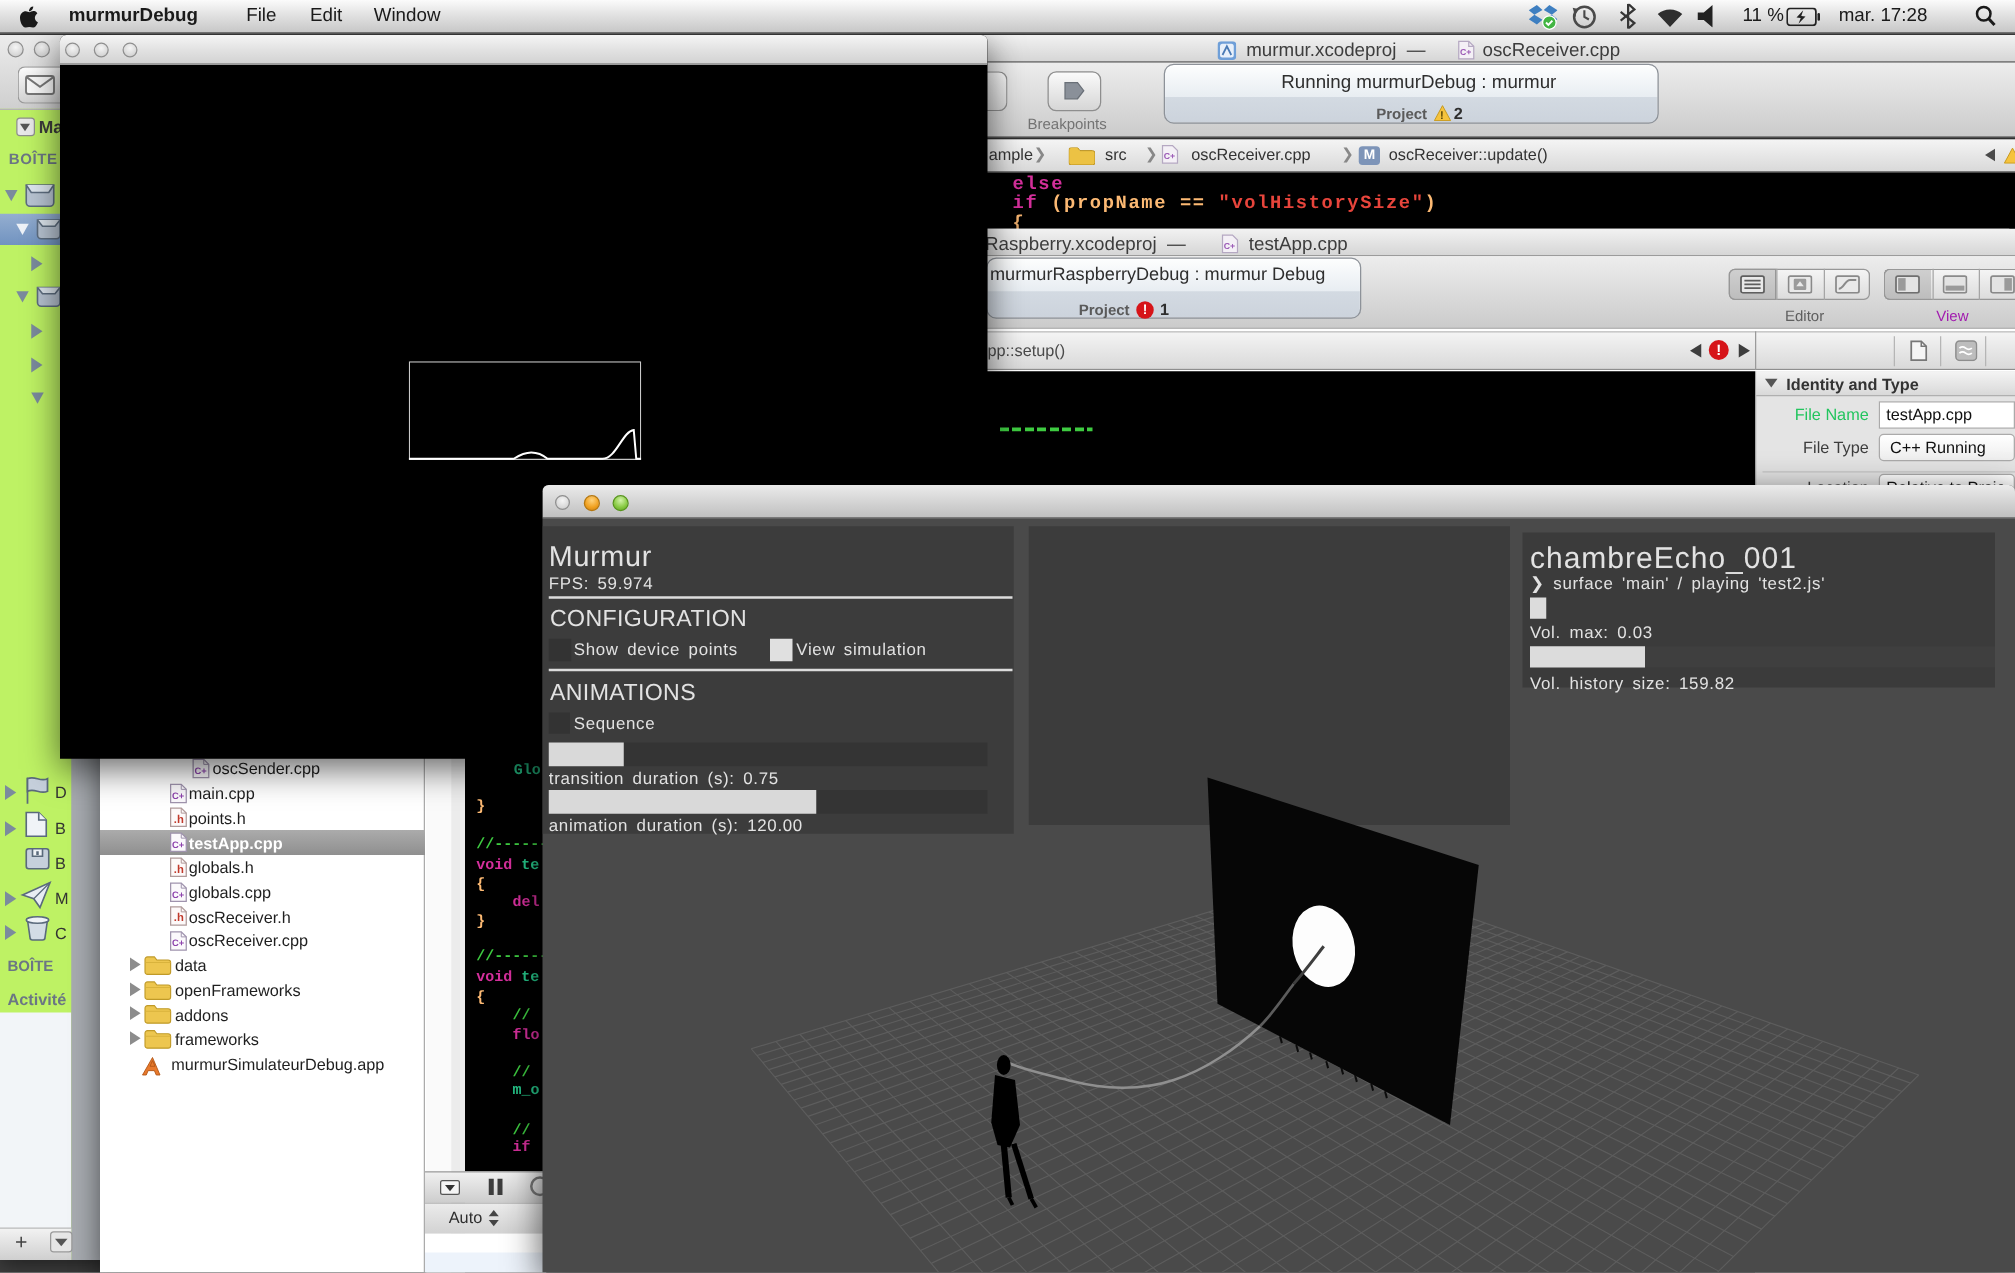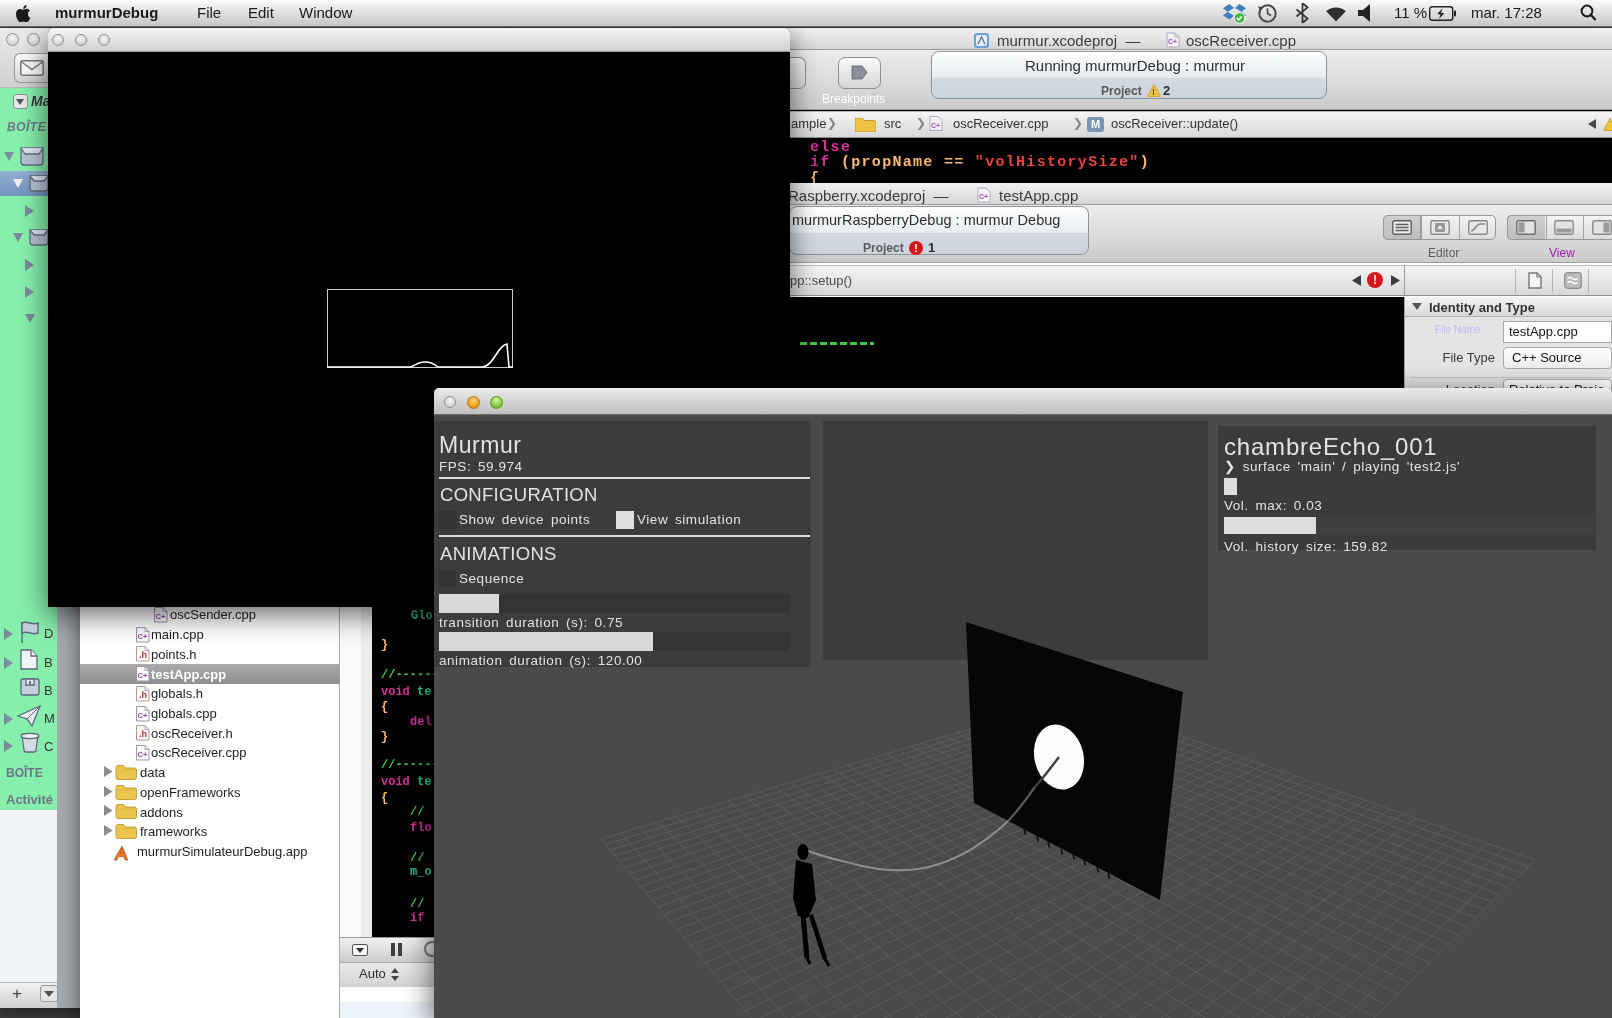--- a/index.html
+++ b/index.html
@@ -4,21 +4,21 @@
 <style>
 * { margin:0; padding:0; box-sizing:border-box; }
 html,body { width:1612px; height:1018px; overflow:hidden; background:#3e3e3e; font-family:"Liberation Sans",sans-serif; }
 .abs { position:absolute; }
 #stage { position:relative; width:1612px; height:1018px; }
 
 #menubar { left:0; top:0; width:1612px; height:27px; background:linear-gradient(#fbfbfb,#e2e2e2 45%,#c7c7c7); border-bottom:1px solid #636363; z-index:50; font-size:15px; color:#1a1a1a; }
 #menubar .it { position:absolute; top:4px; }
 #menubar .b { font-weight:bold; }
 
-#mail { left:0; top:28px; width:92px; height:980px; background:#86efac; z-index:1; border-radius:0 5px 0 0; box-shadow:0 4px 18px rgba(0,0,0,.5);font-style:italic; }
+#mail { left:0; top:28px; width:92px; height:980px; background:#bef264; z-index:1; border-radius:0 5px 0 0; box-shadow:0 4px 18px rgba(0,0,0,.5); }
 #mail .toolbar { position:absolute; left:0; top:0; width:92px; height:60px; background:linear-gradient(#ececec,#cfcfcf); border-bottom:1px solid #b4b4b4; }
 .ring { position:absolute; width:13px; height:13px; border-radius:50%; border:1px solid #8f8f8f; background:radial-gradient(circle at 50% 35%,#f5f5f5,#c9c9c9); }
 .sbtext { position:absolute; color:#6b7684; font-weight:bold; }
 
 
 .titlebar { position:absolute; left:0; top:0; width:100%; background:linear-gradient(#f0f0f0,#d3d3d3); border-bottom:1px solid #9b9b9b; }
 
 .xtoolbar { position:absolute; background:linear-gradient(#ededed,#cbcbcb); }
 .bubble { position:absolute; border:1px solid #8d9299; border-radius:8px; background:linear-gradient(#fdfefe,#e8edf2 55%,#d3dae2 56%,#ccd3dc); box-shadow:inset 0 1px 1px rgba(255,255,255,.8); }
 .crumb { position:absolute; background:linear-gradient(#f4f4f4,#d9d9d9); border-top:1px solid #b8b8b8; border-bottom:1px solid #8e8e8e; font-size:13px; color:#333; }
@@ -178,21 +178,21 @@
       </svg>
   <span class="abs" style="left:486px;top:4px;font-size:15px;color:#3d3d3d">oscReceiver.cpp</span>
   <div class="xtoolbar" style="left:0;top:22px;width:912px;height:60px;border-bottom:1px solid #9e9e9e"></div>
 
   <div class="abs" style="left:74px;top:29px;width:32px;height:32px;border:1px solid #8e8e8e;border-left:none;border-radius:0 7px 7px 0;background:linear-gradient(#fafafa,#d6d6d6)"></div>
 
   <div class="abs" style="left:138px;top:29px;width:43px;height:32px;border:1px solid #8e8e8e;border-radius:7px;background:linear-gradient(#fafafa,#d6d6d6)"></div>
   <svg class="abs" style="left:151px;top:37px" width="18" height="15" viewBox="0 0 18 15">
         <path d="M1 1 h10 l5 6.5 -5 6.5 h-10 z" fill="#8a9099" stroke="#6a7078" stroke-width="1"></path>
       </svg>
-  <span class="abs" style="left:122px;top:64px;font-size:12px;color:#ffffff">Breakpoints</span>
+  <span class="abs" style="left:122px;top:64px;font-size:12px;color:#737373">Breakpoints</span>
 
   <div class="bubble" style="left:231px;top:23px;width:396px;height:48px"></div>
   <span class="abs" style="left:325px;top:29px;font-size:15px;color:#2e2e2e">Running murmurDebug : murmur</span>
   <span class="abs" style="left:401px;top:56px;font-size:12px;font-weight:bold;color:#5a5a5a">Project</span>
   <svg class="abs" style="left:447px;top:56px" width="14" height="13" viewBox="0 0 14 13">
         <path d="M7 0.5 L13.5 12.5 H0.5 Z" fill="#f6c33d" stroke="#c79a1e" stroke-width="0.8"></path>
         <text x="5" y="11" font-size="9" font-weight="bold" fill="#5d4a09" font-family="Liberation Sans">!</text>
       </svg>
   <span class="abs" style="left:463px;top:55px;font-size:13px;font-weight:bold;color:#2e2e2e">2</span>
 
@@ -308,26 +308,26 @@
   <div class="abs" style="left:292px;top:0;width:1032px;height:640px;background:#000"></div>
 
   <div class="abs" style="left:720px;top:45px;width:74px;height:3px;background:repeating-linear-gradient(90deg,#3ecb41 0 7px,transparent 7px 10px)"></div>
 
   <div class="abs" style="left:0;top:367px;width:260px;height:20px;background:linear-gradient(#ababab,#8f8f8f)"></div>
 
   <div class="abs" style="left:1324px;top:0;width:208px;height:721px;background:#e4e4e4;border-left:1px solid #a8a8a8"></div>
   <div class="abs" style="left:1325px;top:0;width:207px;height:20px;background:linear-gradient(#f4f4f4,#d9d9d9);border-bottom:1px solid #b0b0b0"></div>
   <div class="abs" style="left:1332px;top:6px;width:0;height:0;border-left:5px solid transparent;border-right:5px solid transparent;border-top:7px solid #555"></div>
   <span class="abs" style="left:1349px;top:3px;font-size:13px;font-weight:bold;color:#333">Identity and Type</span>
-  <span class="abs" style="left:1355px;top:27px;width:60px;text-align:left;font-size:10px;color:#c4b5fd">File Name</span>
+  <span class="abs" style="left:1355px;top:27px;width:60px;text-align:right;font-size:13px;color:#22c55e">File Name</span>
   <div class="abs" style="left:1423px;top:24px;width:109px;height:22px;background:#fff;border:1px solid #abaaaa"></div>
   <span class="abs" style="left:1429px;top:27px;font-size:13px;color:#111">testApp.cpp</span>
   <span class="abs" style="left:1358px;top:53px;width:57px;text-align:right;font-size:13px;color:#3d3d3d">File Type</span>
   <div class="abs" style="left:1423px;top:50px;width:109px;height:22px;background:linear-gradient(#fff,#eee);border:1px solid #abaaaa;border-radius:4px"></div>
-  <span class="abs" style="left:1432px;top:53px;font-size:13px;color:#111">C++ Source</span>
+  <span class="abs" style="left:1432px;top:53px;font-size:13px;color:#111">C++ Running</span>
   <div class="abs" style="left:1330px;top:80px;width:202px;height:1px;background:#c6c6c6"></div>
   <span class="abs" style="left:1360px;top:85px;width:55px;text-align:right;font-size:13px;color:#3d3d3d">Location</span>
   <div class="abs" style="left:1423px;top:82px;width:109px;height:22px;background:linear-gradient(#fff,#eee);border:1px solid #abaaaa;border-radius:4px"></div>
   <span class="abs" style="left:1429px;top:85px;font-size:13px;color:#111">Relative to Proje</span>
 
   <div class="abs" style="left:260px;top:640px;width:1064px;height:25px;background:linear-gradient(#f0f0f0,#cdcdcd);border-top:1px solid #989898"></div>
   <div class="abs" style="left:272px;top:647px;width:16px;height:12px;border:1.5px solid #555;border-radius:2px;background:#f4f4f4"></div>
   <div class="abs" style="left:276px;top:651px;width:0;height:0;border-left:4px solid transparent;border-right:4px solid transparent;border-top:5px solid #333"></div>
   <div class="abs" style="left:311px;top:646px;width:4px;height:13px;background:#3d3d3d"></div>
   <div class="abs" style="left:318px;top:646px;width:4px;height:13px;background:#3d3d3d"></div>

